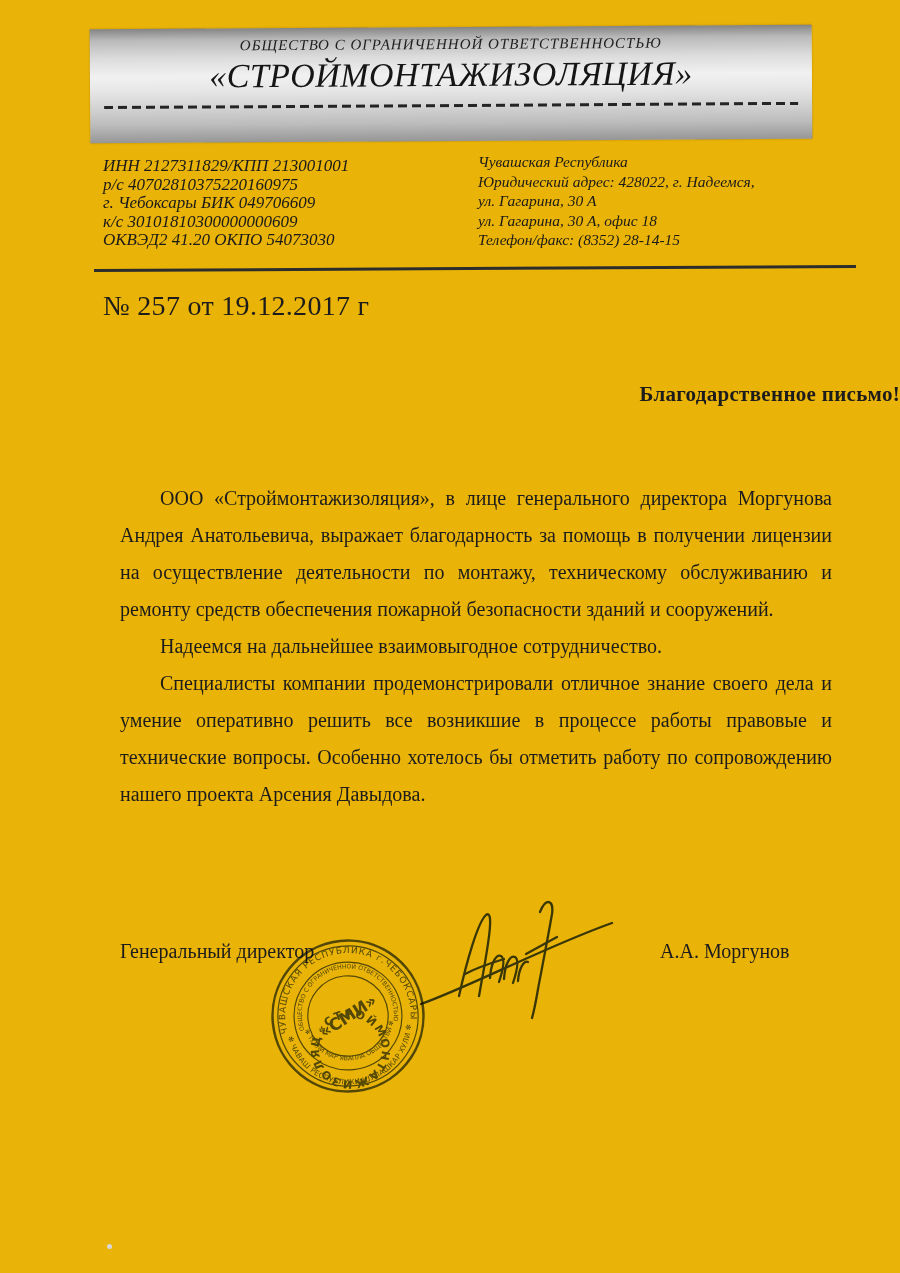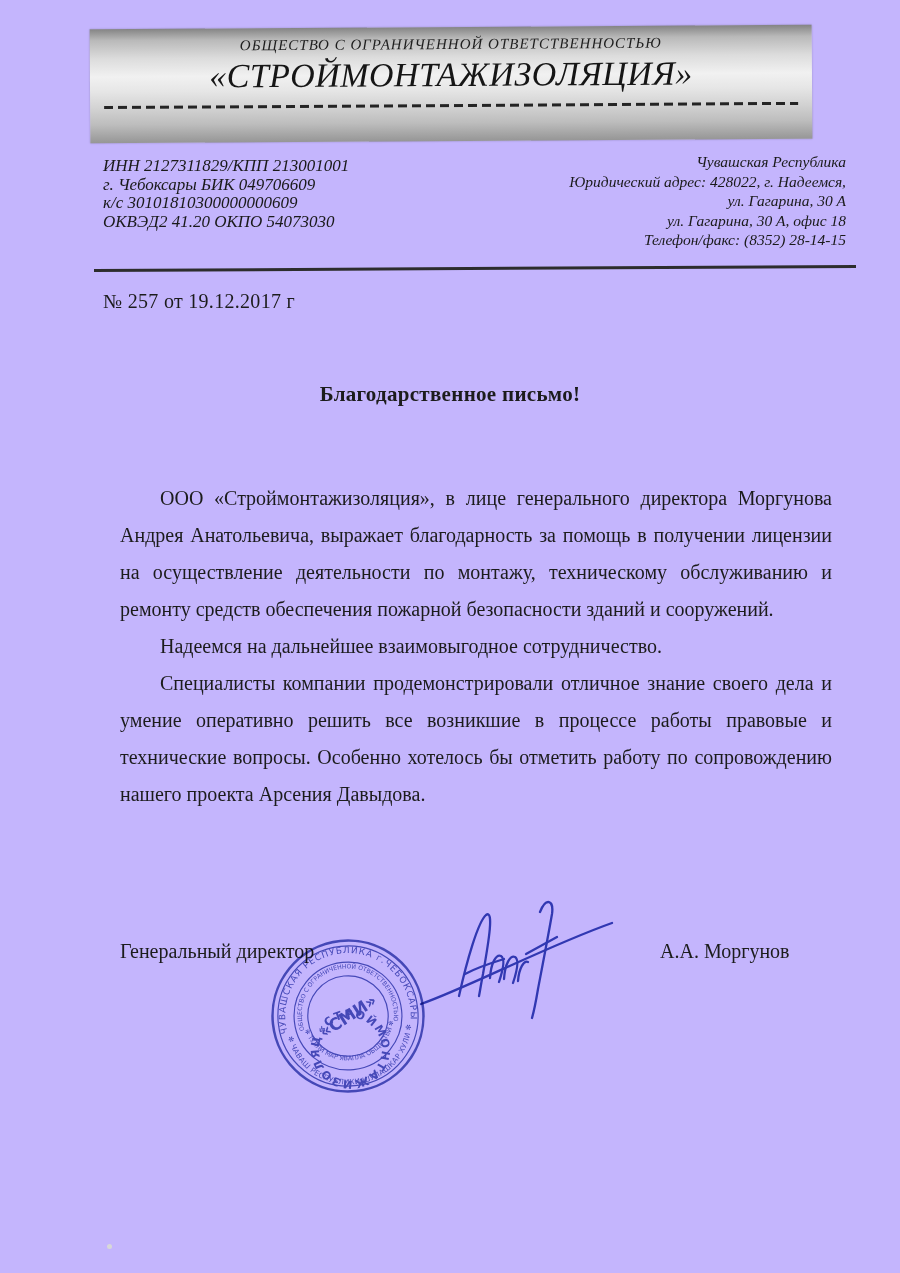--- a/index.html
+++ b/index.html
@@ -1,19 +1,19 @@
 <!DOCTYPE html>
 <html><head>
 <meta charset="utf-8">
 <style>
   html,body{margin:0;padding:0;background:#e8e8e8;}
   .page{
     position:relative;
     width:900px;height:1273px;
-    background:#c4b5fd;
+    background:#eab308;
     margin:0 auto;
     overflow:hidden;
     font-family:"Liberation Serif", serif;
     color:#1c1c1c;
   }
   
   .band{
     position:absolute;left:90px;top:27px;width:722px;height:114px;
     background:linear-gradient(180deg,
       #848484 0%, #b9b9b9 10%, #dcdcdc 26%, #f1f1f1 42%,
@@ -43,34 +43,34 @@
     background:repeating-linear-gradient(90deg,#242424 0 9px,transparent 9px 14px);
   }
   
   .req-left{
     position:absolute;left:103px;top:157px;width:400px;
     font-style:italic;font-size:17px;line-height:18.5px;color:#1a1a1a;
   }
   .req-right{
     position:absolute;left:478px;top:152px;width:368px;
     font-style:italic;font-size:15.5px;line-height:19.5px;color:#1a1a1a;
-    text-align:right;
+    text-align:left;
   }
   .rule{
     position:absolute;left:94px;top:267px;width:762px;height:2.5px;
     background:#2d2d2d;transform:rotate(-0.3deg);
   }
   
   .ref-number{
     position:absolute;left:103px;top:290px;
-    font-size:20px;letter-spacing:.3px;
+    font-size:28px;letter-spacing:.3px;
   }
   .letter-title{
     position:absolute;left:0;top:382px;width:100%;
-    text-align:center;font-weight:bold;font-size:21px;letter-spacing:.3px;
+    text-align:right;font-weight:bold;font-size:21px;letter-spacing:.3px;
   }
   .letter-body{
     position:absolute;left:120px;top:480px;width:712px;
     font-size:20px;line-height:37px;text-align:justify;
   }
   .letter-body p{margin:0;text-indent:40px;}
   
   .sig-position{position:absolute;left:120px;top:940px;font-size:20px;}
   .sig-name{position:absolute;left:660px;top:940px;font-size:20px;}
   .signature-svg{position:absolute;left:415px;top:890px;mix-blend-mode:multiply;}
@@ -91,20 +91,21 @@
 <div class="page">
 
   <div class="band">
     <div class="org-type">ОБЩЕСТВО С ОГРАНИЧЕННОЙ ОТВЕТСТВЕННОСТЬЮ</div>
     <div class="org-name">«СТРОЙМОНТАЖИЗОЛЯЦИЯ»</div>
     <div class="dash-line"></div>
   </div>
 
   <div class="req-left">
     <div>ИНН 2127311829/КПП 213001001</div>
+    <div>р/с 40702810375220160975</div>
     <div>г. Чебоксары  БИК 049706609</div>
     <div>к/с 30101810300000000609</div>
     <div>ОКВЭД2 41.20 ОКПО 54073030</div>
   </div>
 
   <div class="req-right">
     <div>Чувашская Республика</div>
     <div>Юридический адрес: 428022, г. Надеемся,</div>
     <div>ул. Гагарина, 30 А</div>
     <div>ул. Гагарина, 30 А, офис 18</div>

